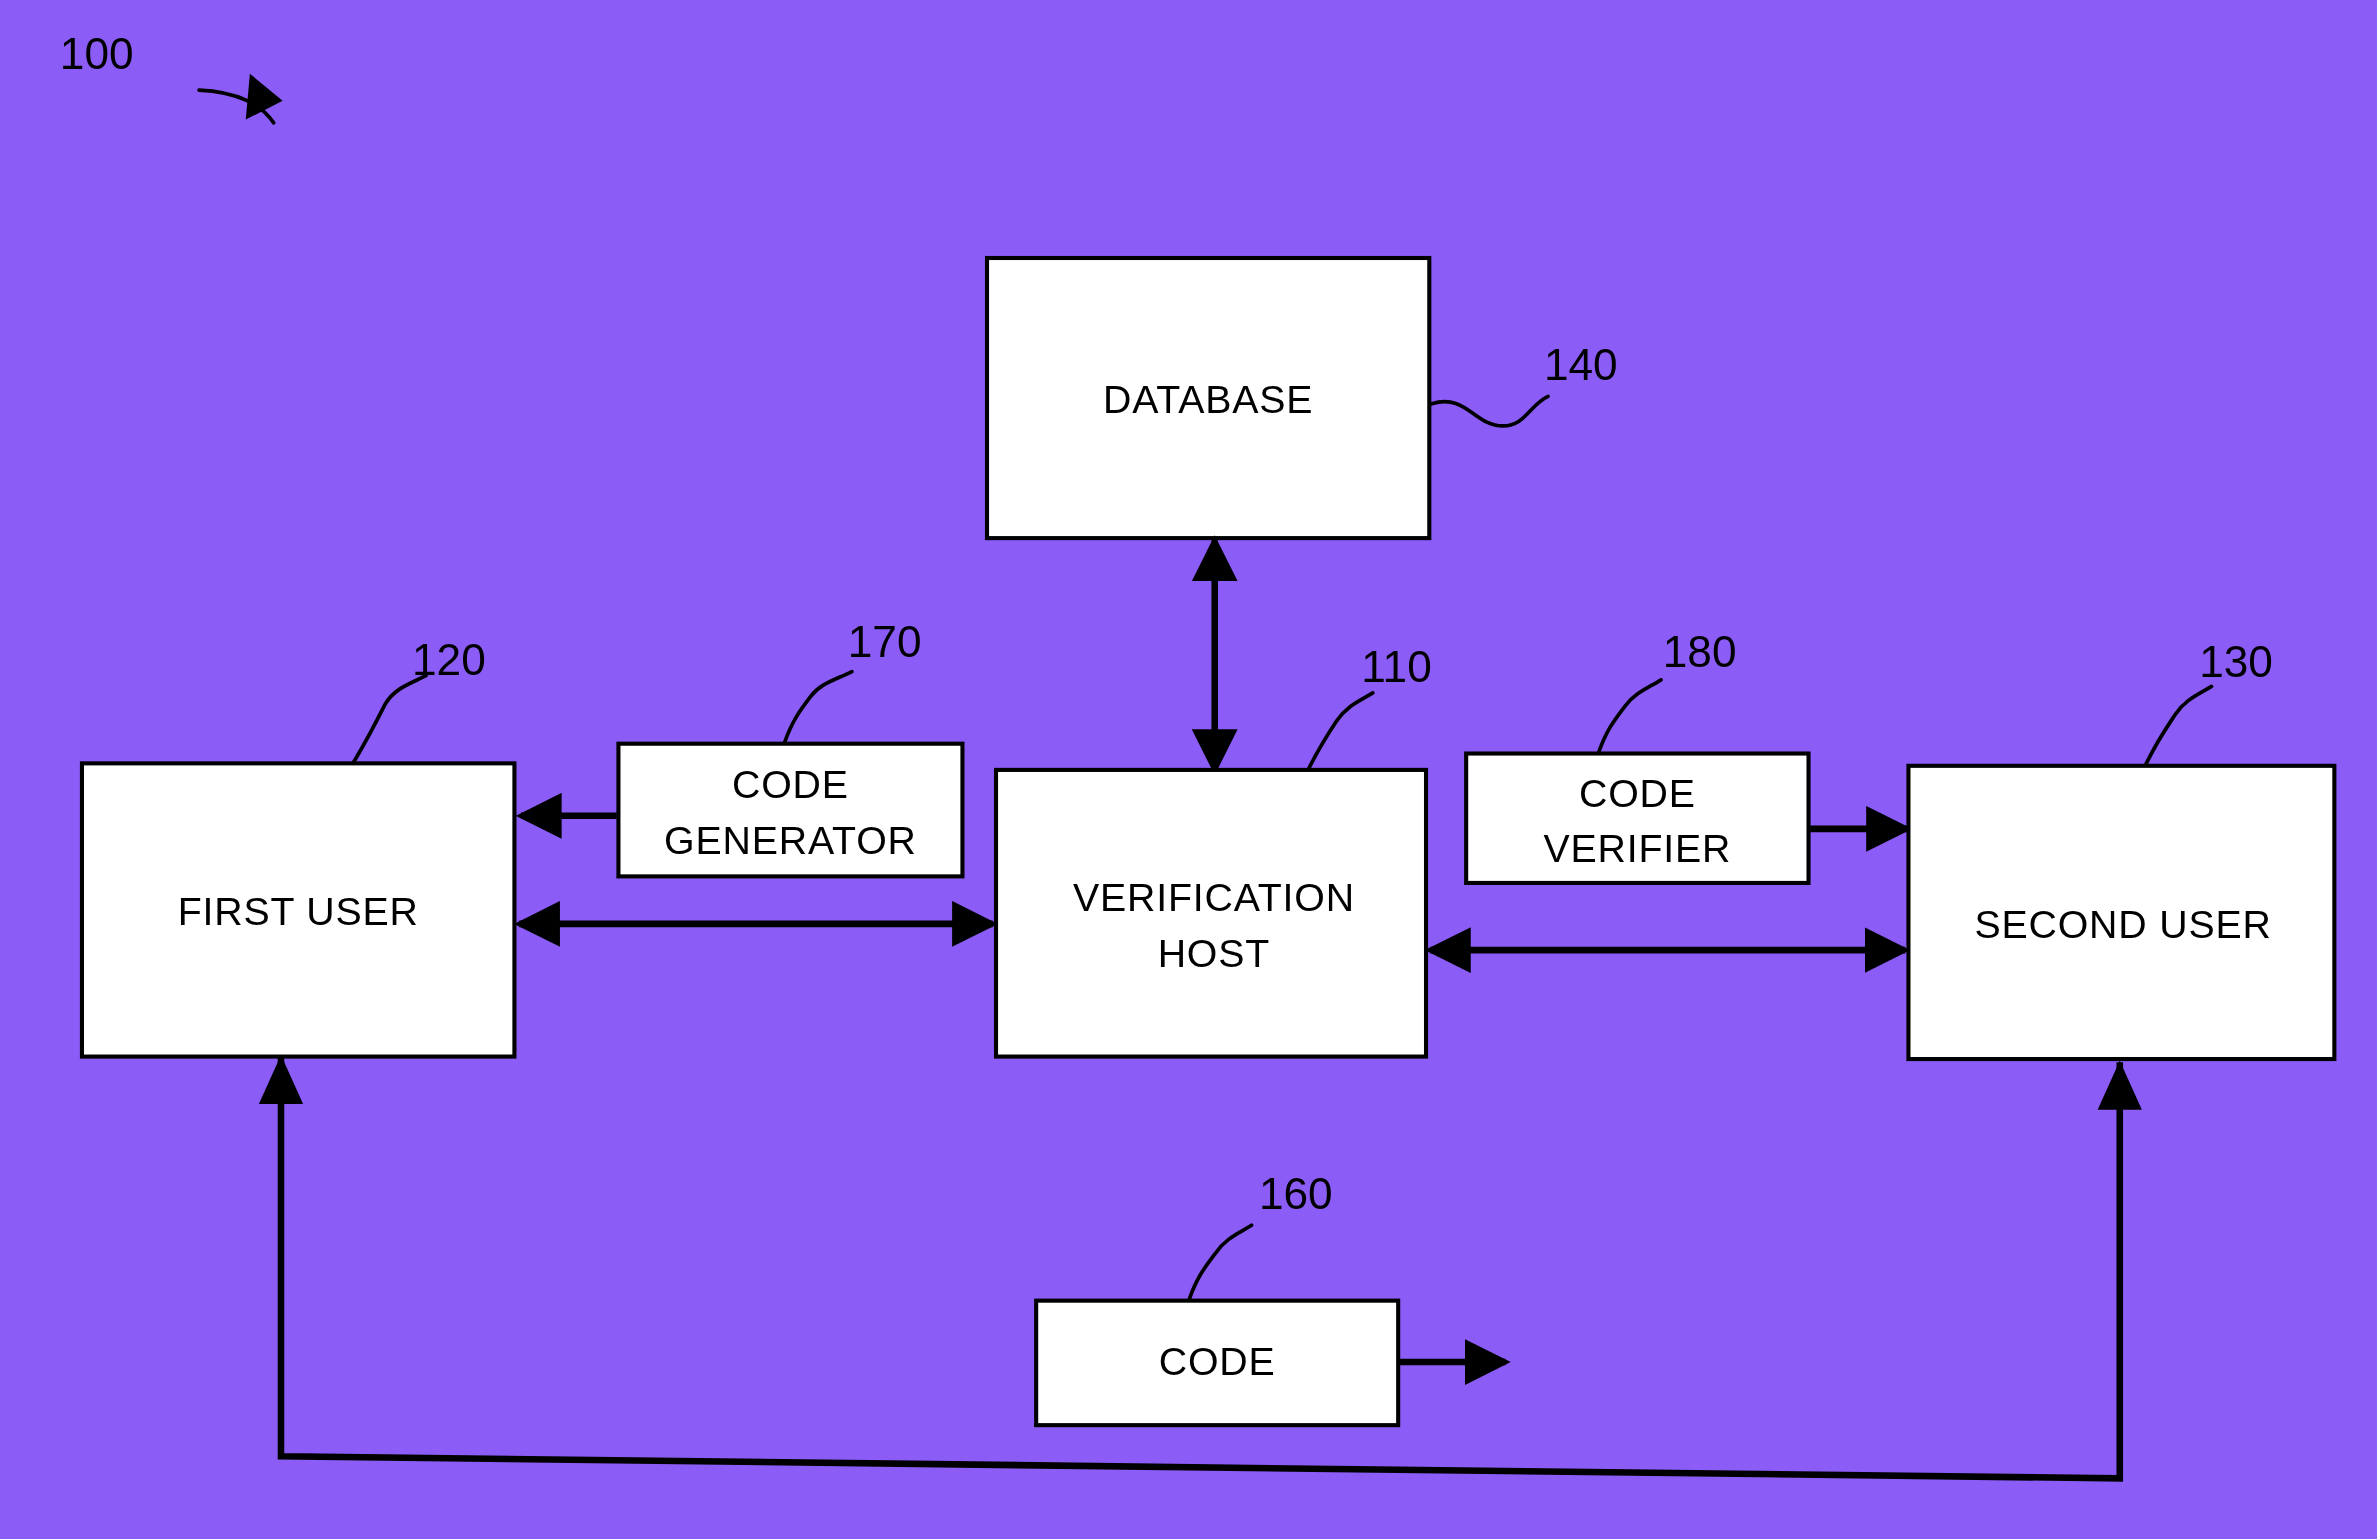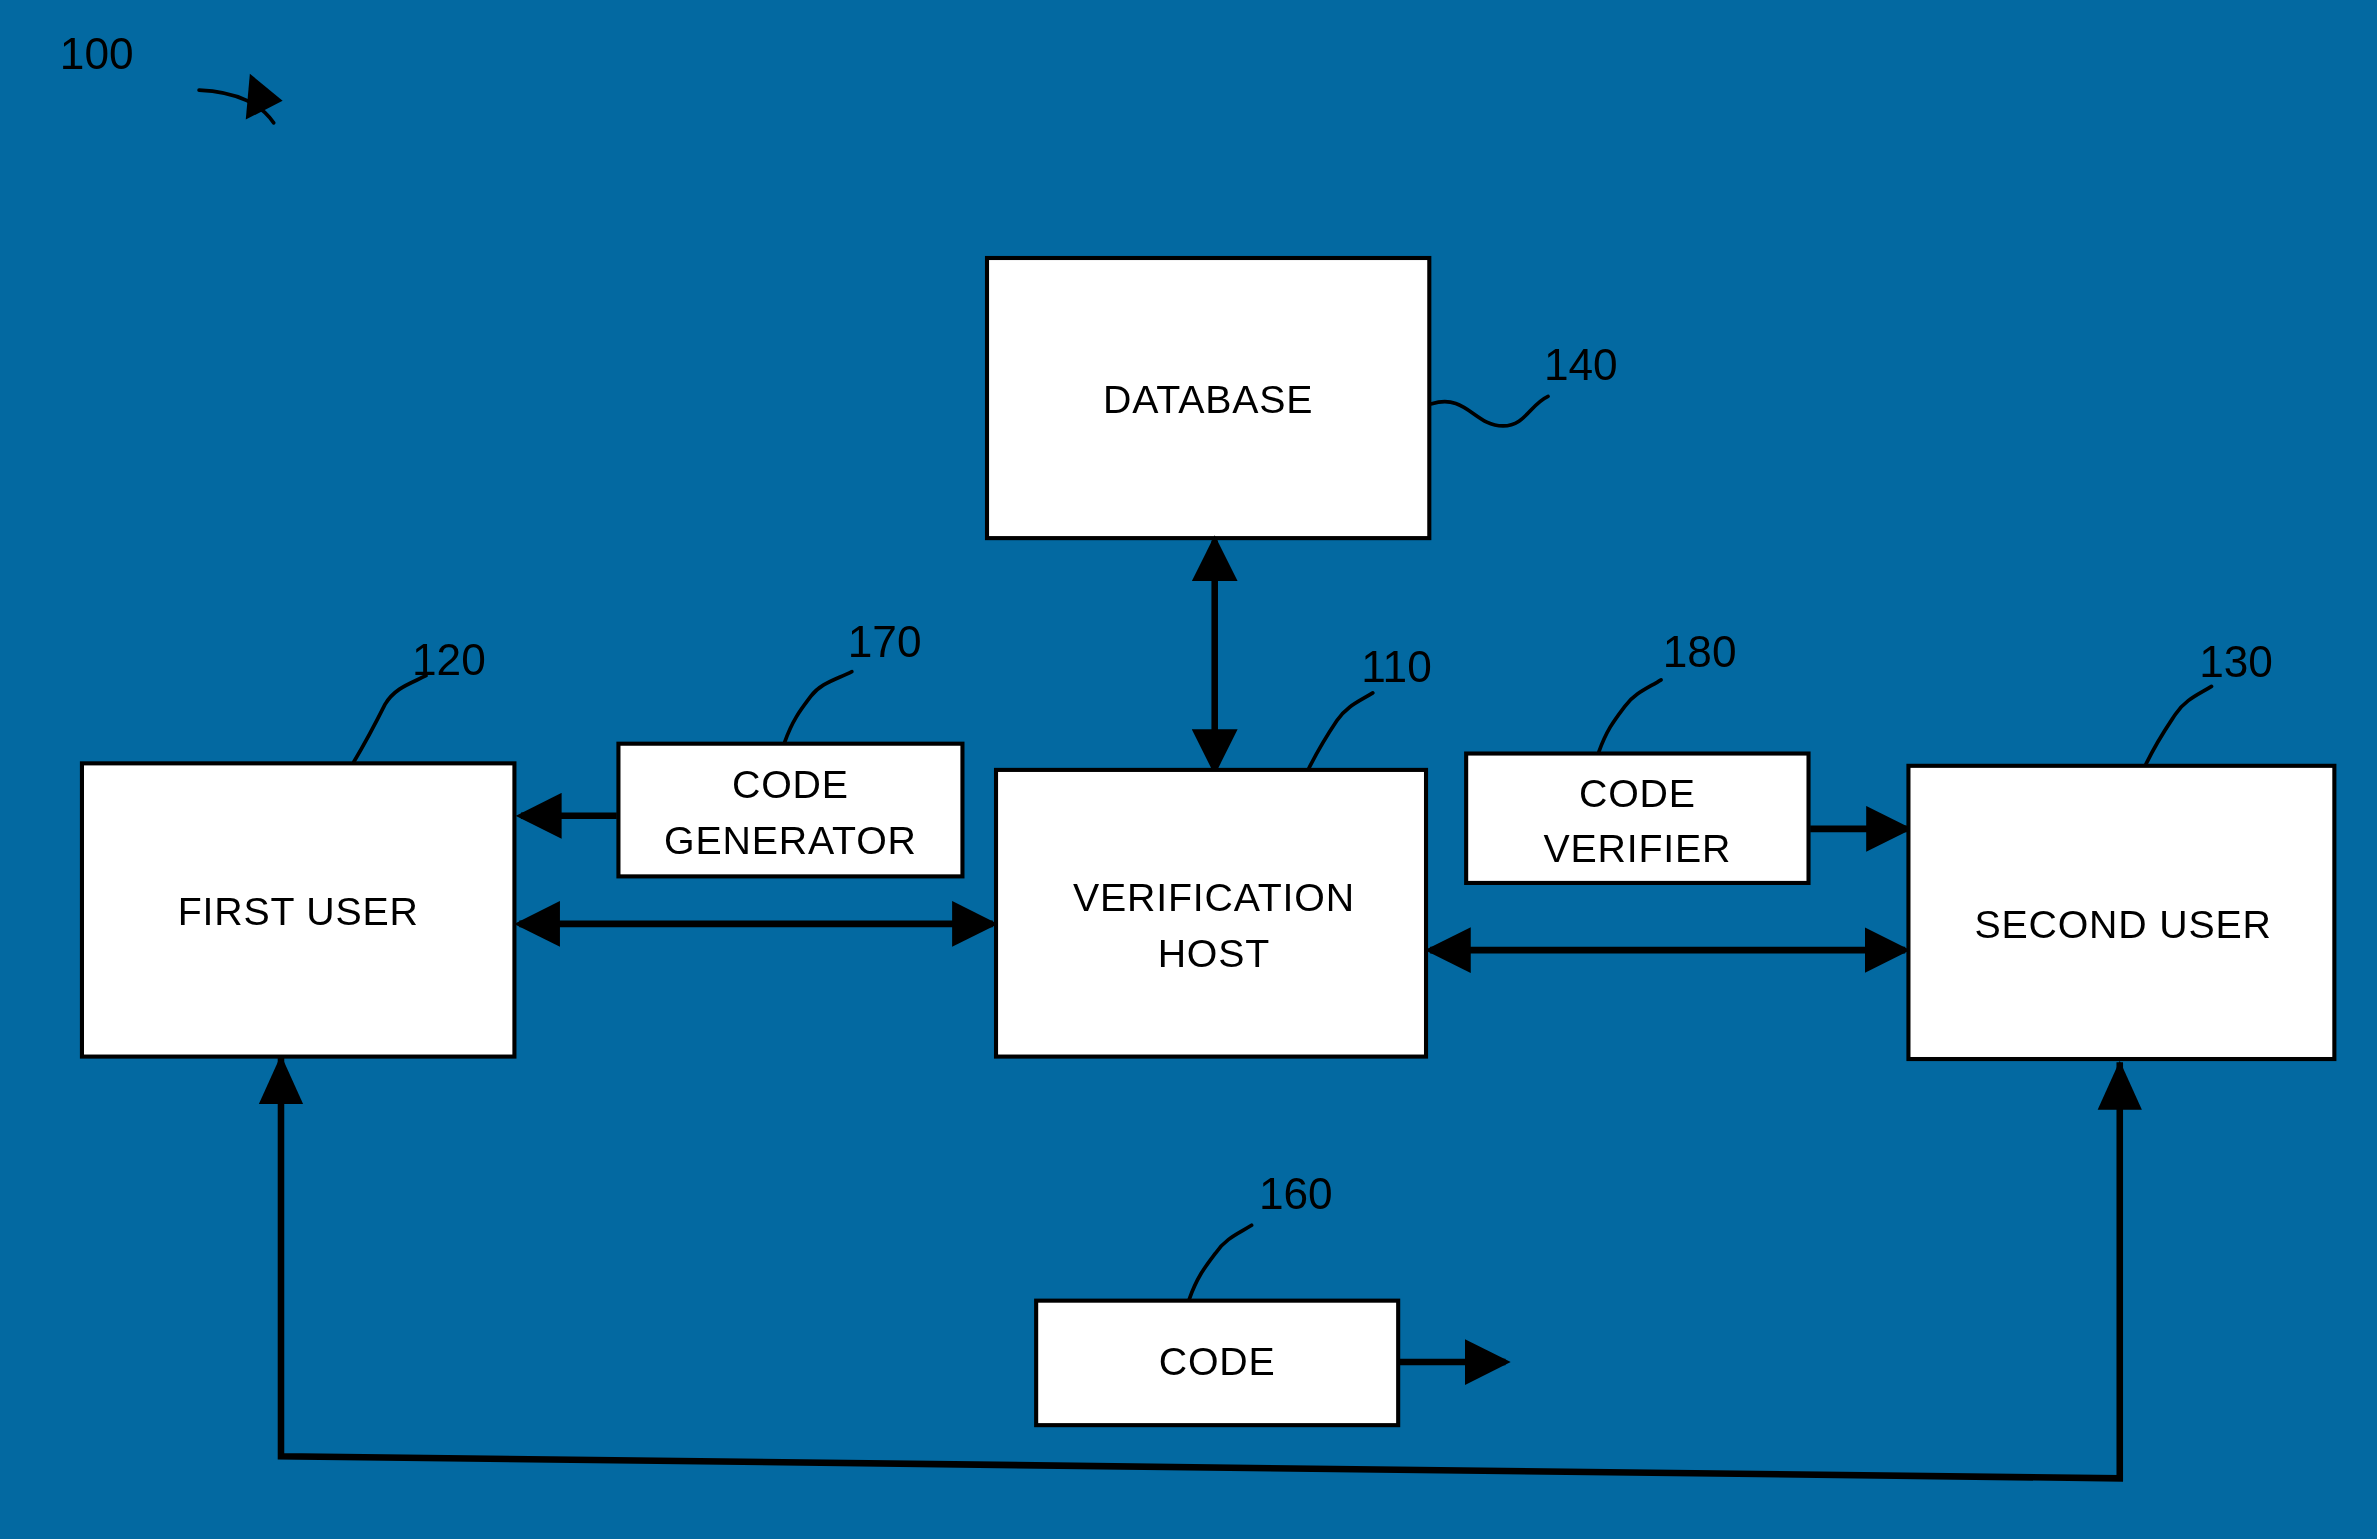--- a/index.html
+++ b/index.html
@@ -4,21 +4,21 @@
 <style>
   html, body {
     margin: 0;
     padding: 0;
     background: #ffffff;
   }
   #canvas {
     position: relative;
     width: 2377px;
     height: 1539px;
-    background: #0369a1;
+    background: #8b5cf6;
     overflow: hidden;
     font-family: "Liberation Sans", sans-serif;
   }
   #diagram-svg {
     position: absolute;
     top: 0;
     left: 0;
     width: 2377px;
     height: 1539px;
   }

